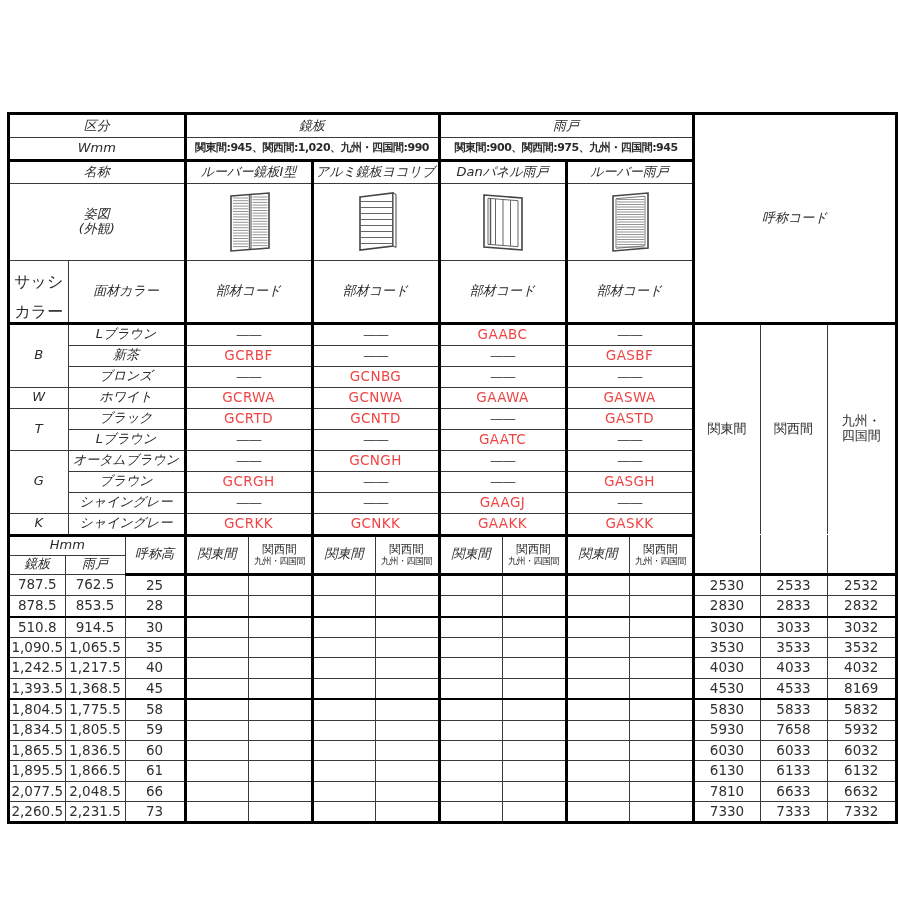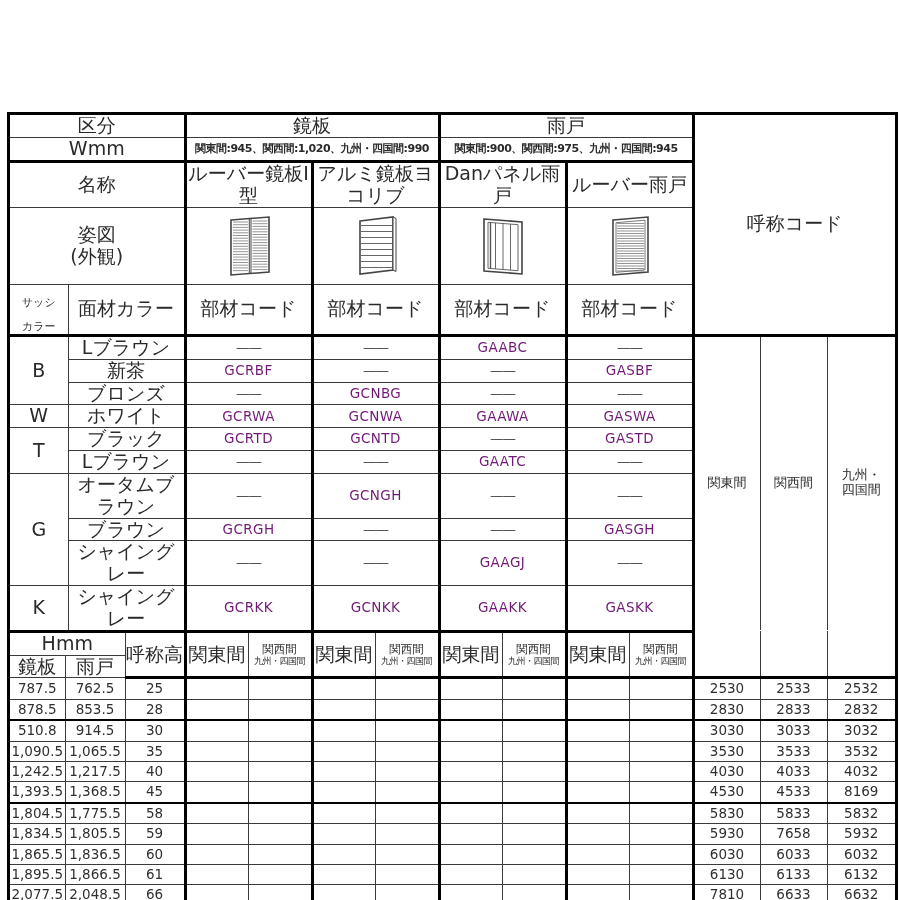--- a/index.html
+++ b/index.html
@@ -9,29 +9,29 @@
   .t td{border:1px solid #3a3a3a;padding:0;text-align:center;vertical-align:middle;overflow:hidden;line-height:1.15;}
   
   .bl0{border-left:none!important}.br0{border-right:none!important}
   .bt0{border-top:none!important}.bb0{border-bottom:none!important}
   .thL{border-left:3px solid #000!important}
   .bb3{border-bottom:3px solid #000!important}
   .bt3{border-top:3px solid #000!important}
   .bb2{border-bottom:2px solid #000!important}
   .dashB{border-bottom:1px dashed #8c8c8c!important}
   
-  .lbl{font-size:19px;}
+  .lbl{font-size:13px;font-style:italic;}
   .wmmv{font-size:11px;letter-spacing:-0.5px;white-space:nowrap;font-weight:bold;}
-  .code{font-size:13.5px;color:#701a75;letter-spacing:0.4px;}
+  .code{font-size:13.5px;color:#ef4444;letter-spacing:0.4px;}
   .num{font-size:13.5px;color:#2f2f2f;}
   .dash{color:#555;letter-spacing:-1px;}
   .stack span{display:block;}
   .sub-kansai span.top{display:block;font-size:11.5px;}
   .sub-kansai span.bot{display:block;font-size:9px;letter-spacing:-0.5px;}
-  .sashlbl span{display:block;font-size:11px;margin-top:12px;}
+  .sashlbl span{display:block;font-size:16px;margin-top:12px;}
   .regioncell span{display:block;font-size:13px;}
   
   .t1 .r1 td{height:22px}
   .t1 .r2 td{height:21px}
   .t1 .r3 td{height:21px}
   .t1 .r4 td{height:76px}
   .t1 .r5 td{height:34px}
   .t2 td{height:20px}
   .t3 .hrow td{height:18px}
   .t3 .drow td{height:19.4px}

